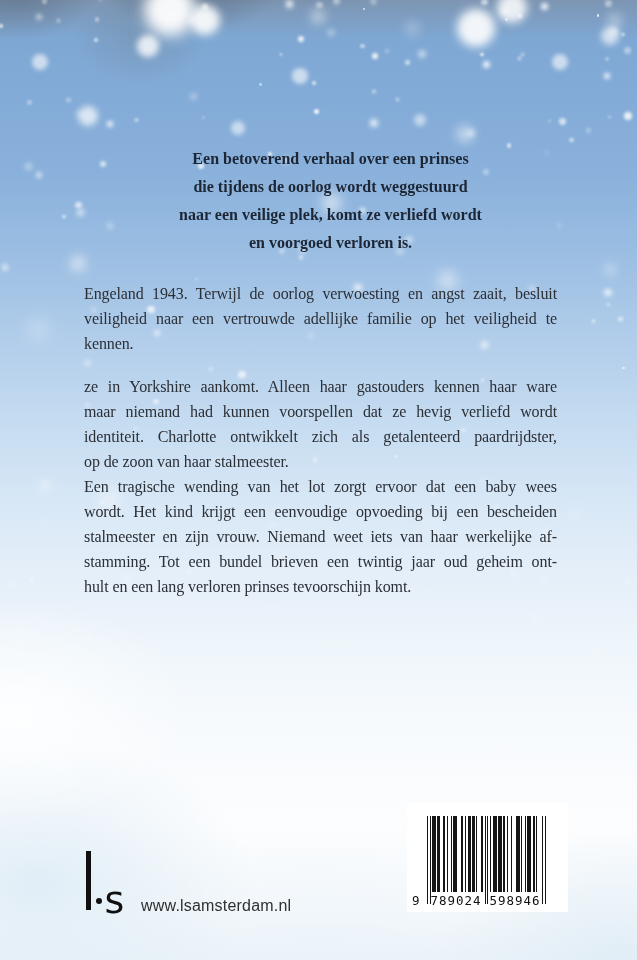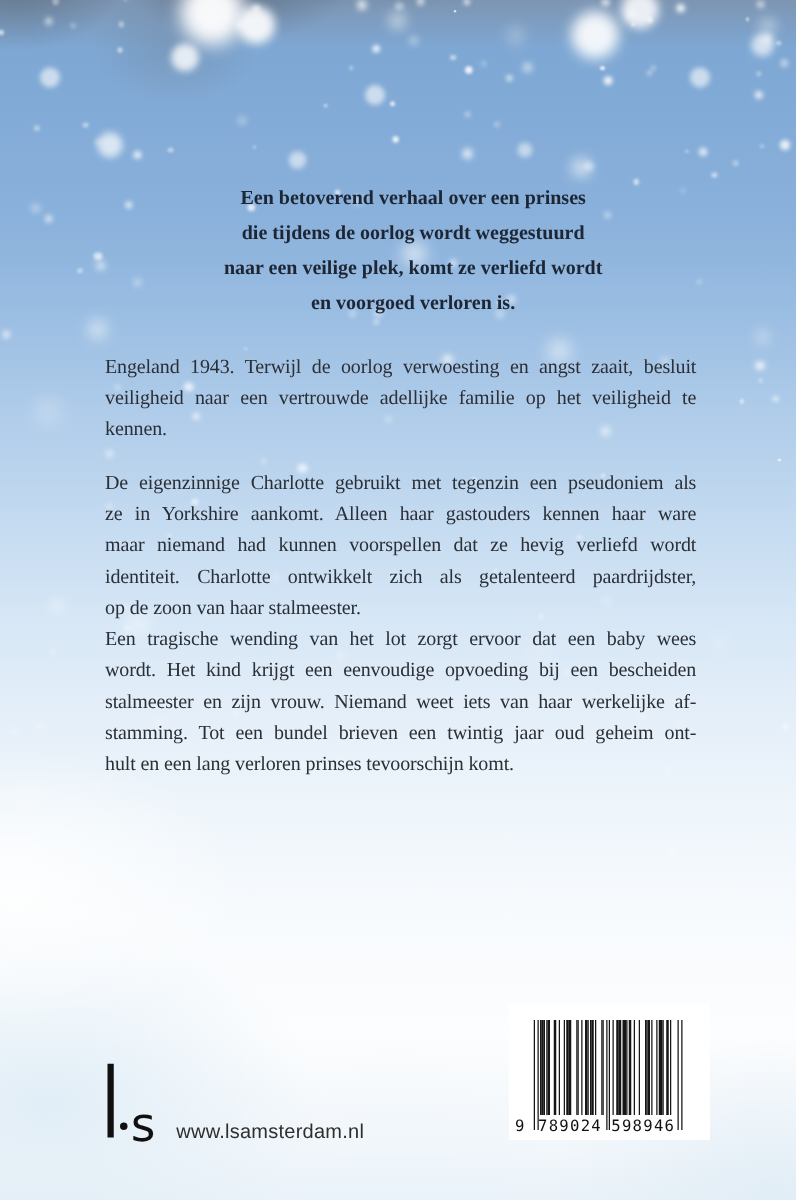--- a/index.html
+++ b/index.html
@@ -59,21 +59,21 @@
   .module.black{background:var(--barink,#161616);}
   .module.data{height:76px;}
   .module.guard{height:88px;}
   .bc-digits{
     position:absolute;left:20px;top:90px;width:119px;height:15px;
     font-family:"DejaVu Sans Mono","Liberation Mono",monospace;
     font-size:12.5px;color:#111;
   }
   .d9{position:absolute;left:-15px;top:0;}
   .g1{position:absolute;left:3px;width:52px;text-align:center;letter-spacing:1px;}
-  .g2{position:absolute;left:62px;width:28px;text-align:center;letter-spacing:1px;}
+  .g2{position:absolute;left:62px;width:52px;text-align:center;letter-spacing:1px;}
 </style>
 </head>
 <body>
 
 <div class="cover">
   <div class="sky-overlay"></div>
   <div class="snow-layer" id="snow">
       <div class="flake" style="left: 144px; top: -16px; width: 52px; height: 52px; opacity: 0.95; filter: blur(7px);"></div>
       <div class="flake" style="left: 190px; top: 5px; width: 30px; height: 30px; opacity: 0.9; filter: blur(4px);"></div>
       <div class="flake" style="left: 137px; top: 35px; width: 22px; height: 22px; opacity: 0.8; filter: blur(3px);"></div>
@@ -245,21 +245,20 @@
     <div class="tagline-line">en voorgoed verloren is.</div>
   </header>
 
   <section class="synopsis">
     <div class="para">
       <div class="jline">Engeland 1943. Terwijl de oorlog verwoesting en angst zaait, besluit</div>
       <div class="jline">veiligheid naar een vertrouwde adellijke familie op het veiligheid te</div>
       <div class="jline last">kennen.</div>
     </div>
     <div class="para para-gap">
-      <div class="jline">De eigenzinnige Charlotte gebruikt met tegenzin een pseudoniem als</div>
       <div class="jline">ze in Yorkshire aankomt. Alleen haar gastouders kennen haar ware</div>
       <div class="jline">maar niemand had kunnen voorspellen dat ze hevig verliefd wordt</div>
       <div class="jline">identiteit. Charlotte ontwikkelt zich als getalenteerd paardrijdster,</div>
       <div class="jline last">op de zoon van haar stalmeester.</div>
     </div>
     <div class="para">
       <div class="jline">Een tragische wending van het lot zorgt ervoor dat een baby wees</div>
       <div class="jline">wordt. Het kind krijgt een eenvoudige opvoeding bij een bescheiden</div>
       <div class="jline">stalmeester en zijn vrouw. Niemand weet iets van haar werkelijke af-</div>
       <div class="jline">stamming. Tot een bundel brieven een twintig jaar oud geheim ont-</div>

